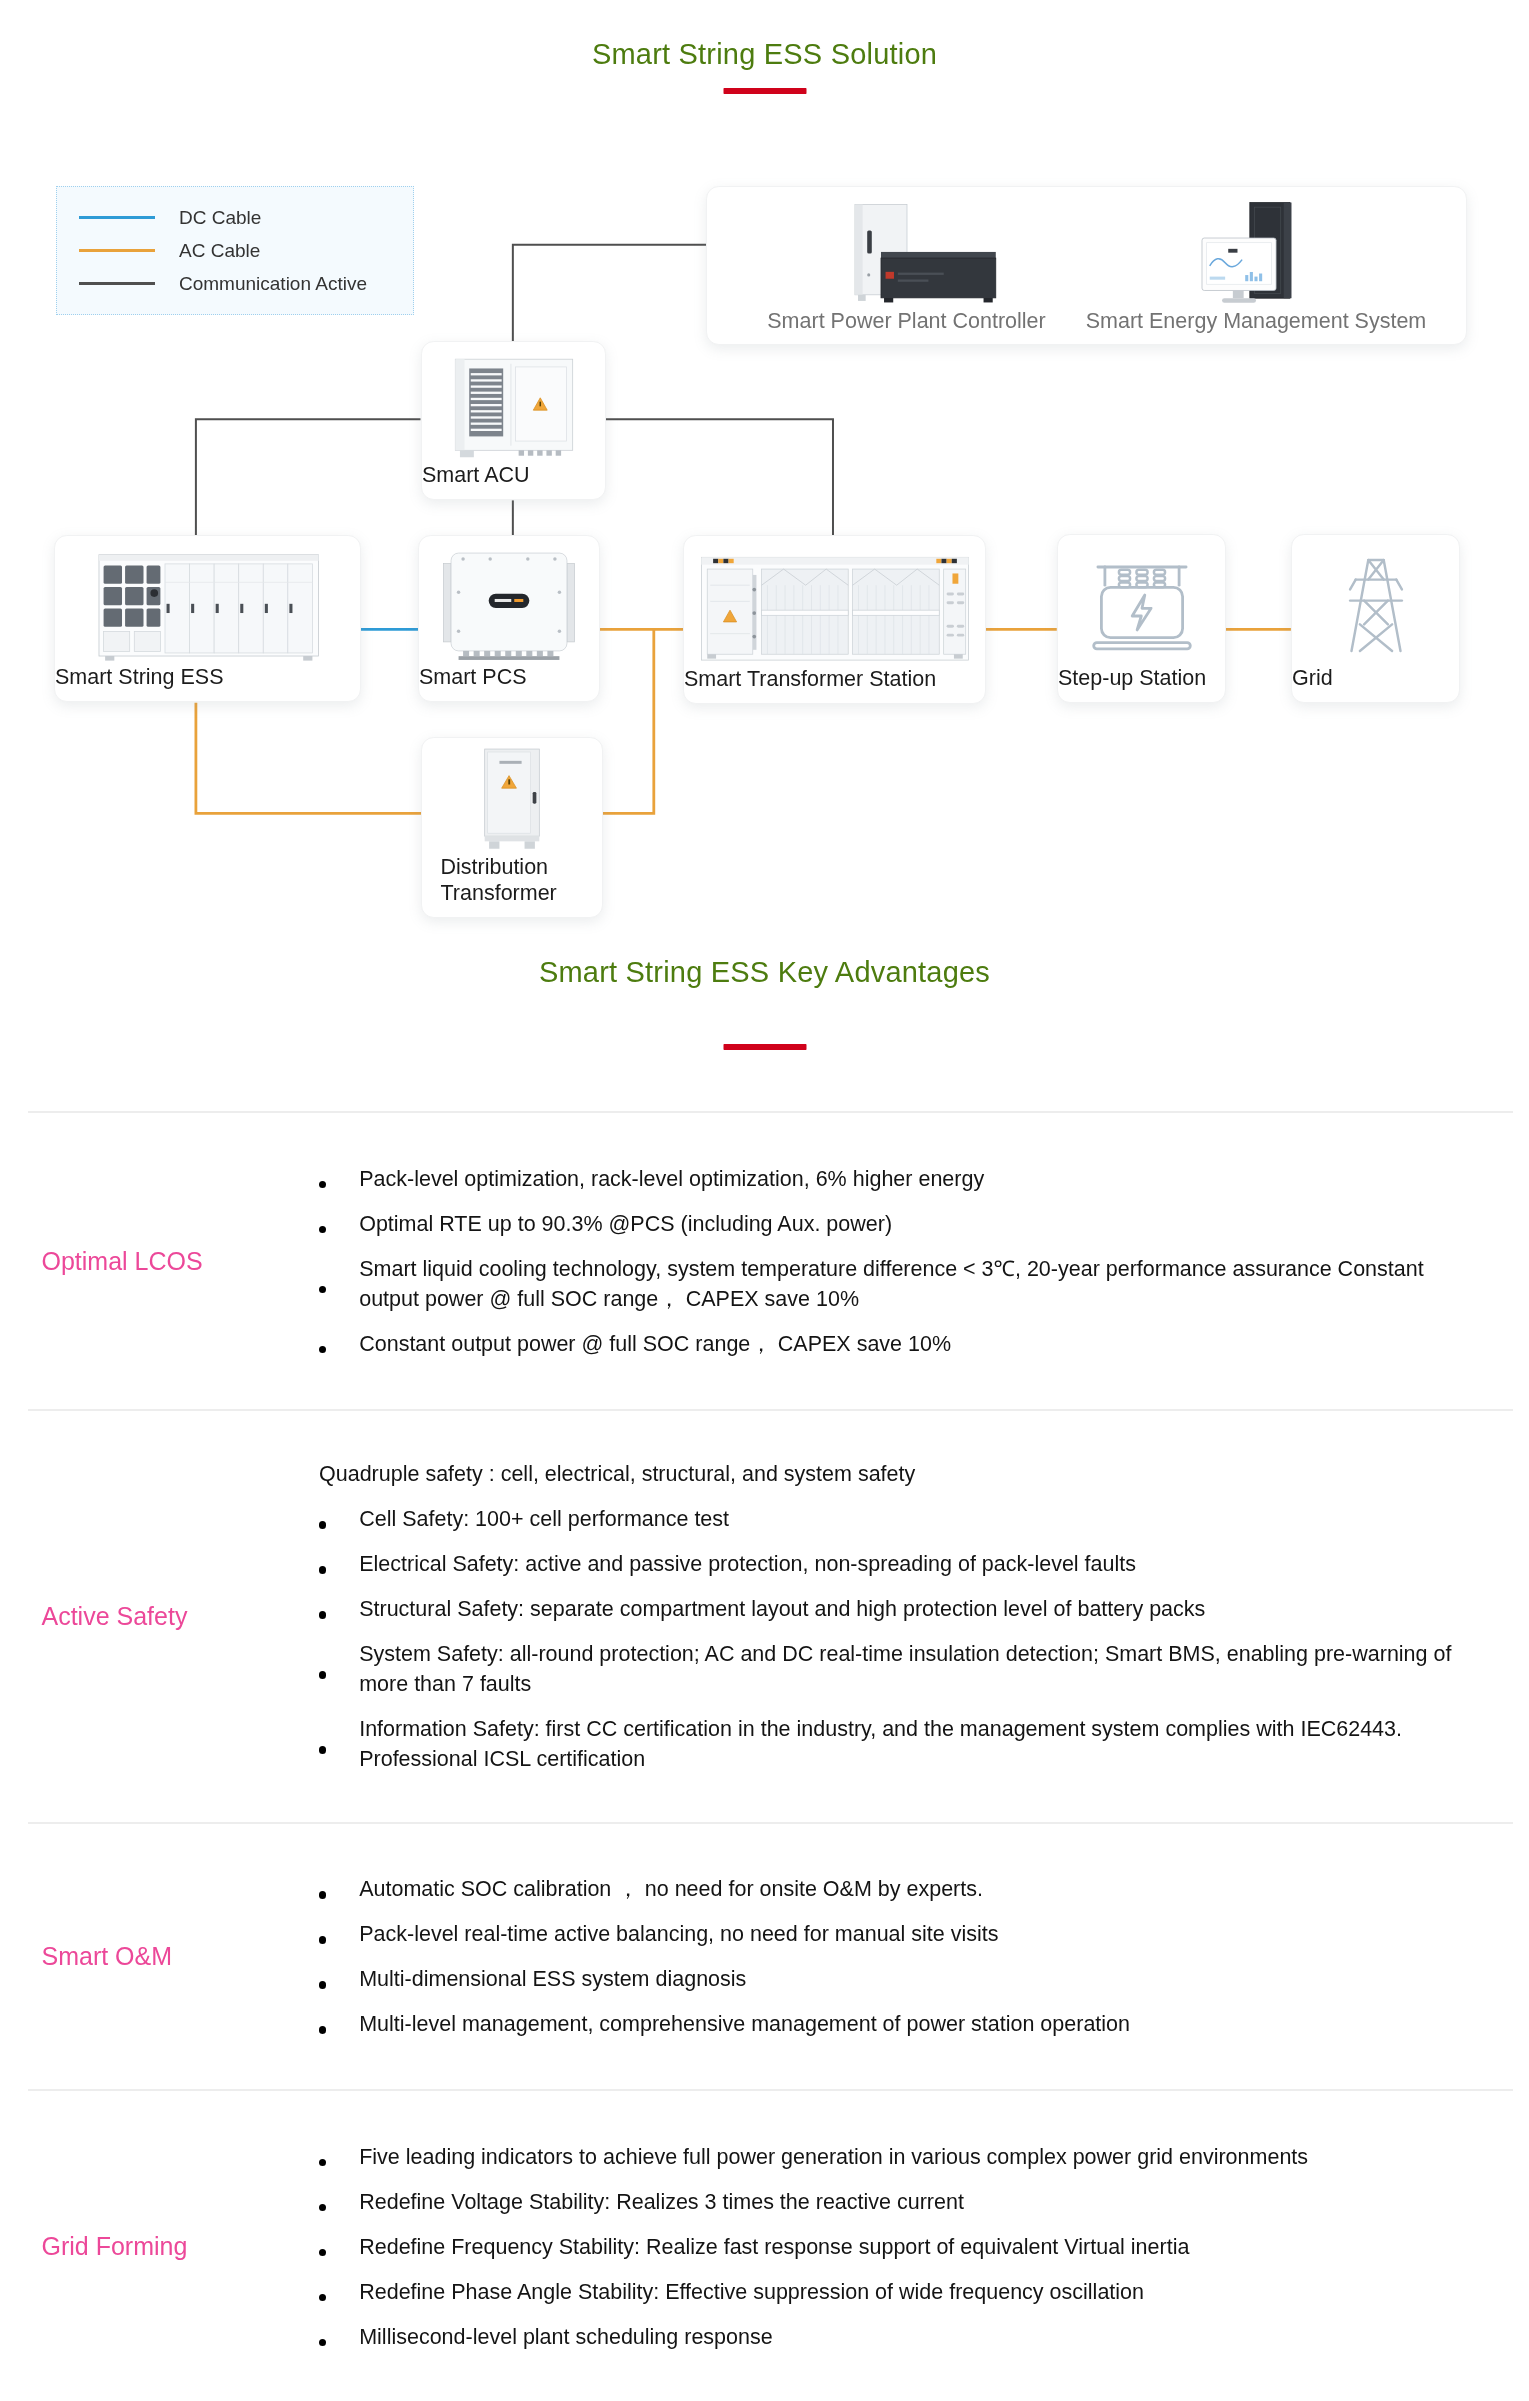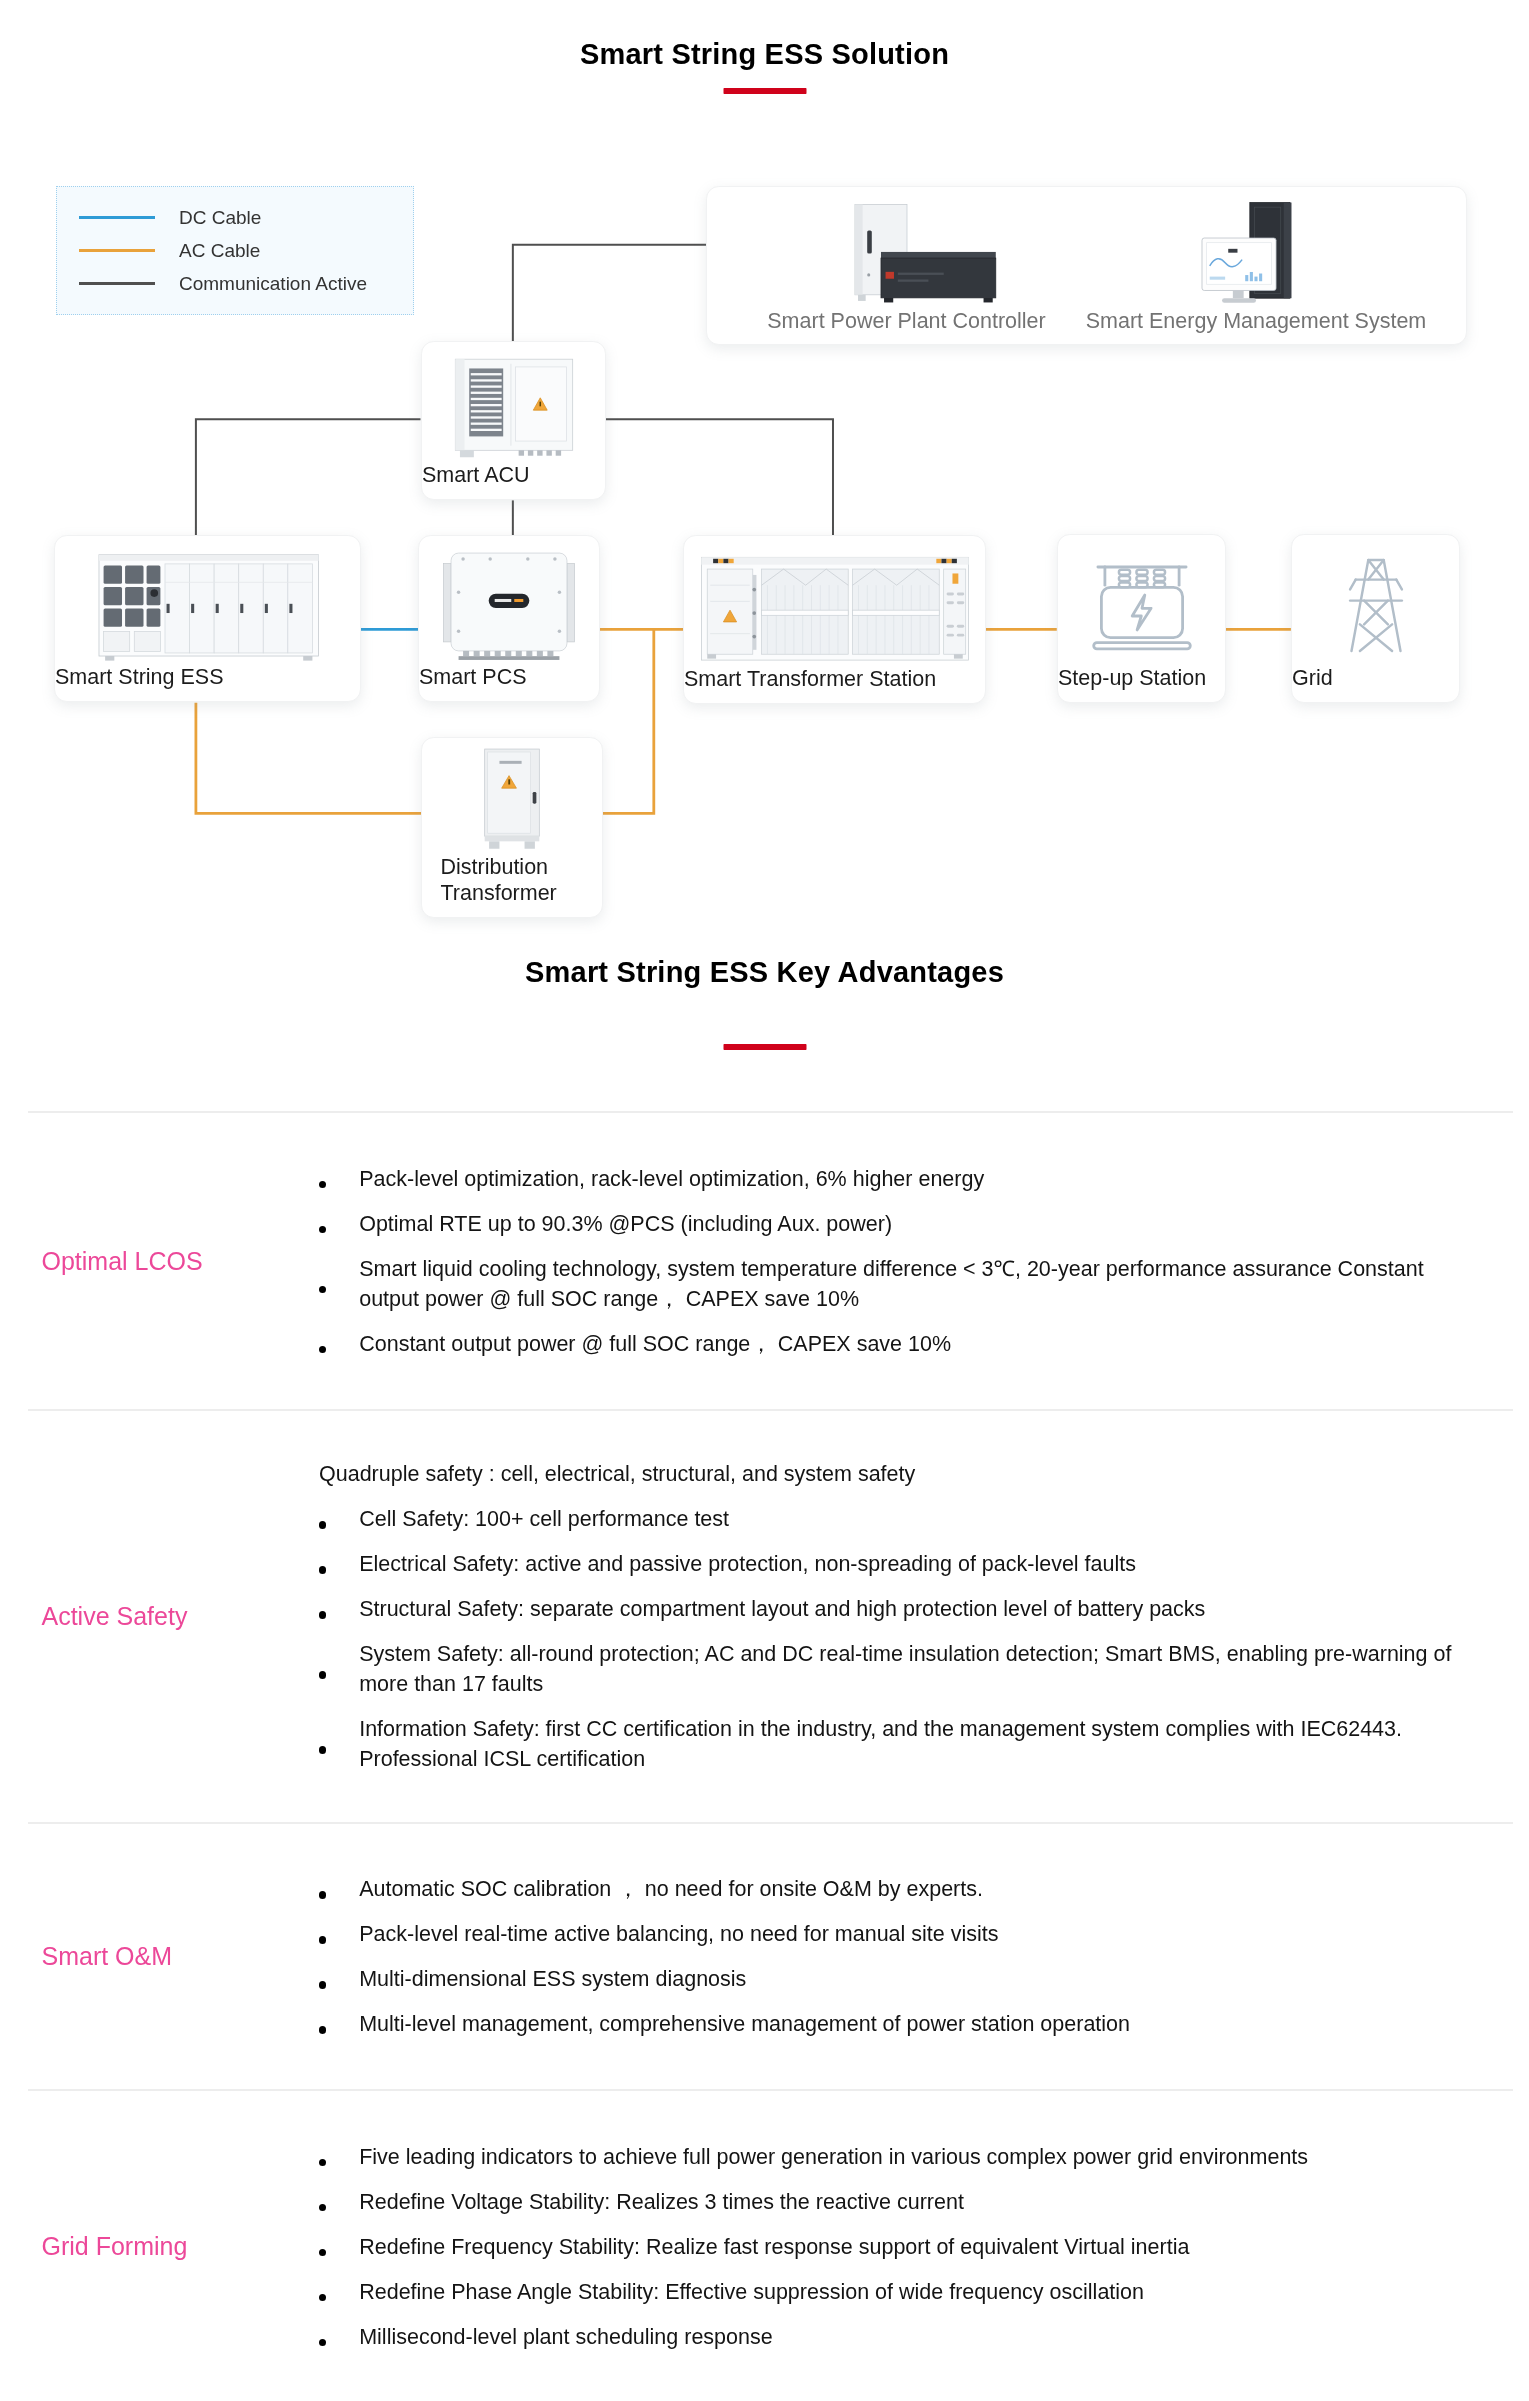--- a/index.html
+++ b/index.html
@@ -1,21 +1,21 @@
 <!DOCTYPE html>
 <html style="font-size:12.7px"><head>
 <meta charset="utf-8">
 <style>
   html,body{margin:0;padding:0;background:#fff;}
   .page{position:relative;width:1529px;height:2401px;background:#fff;
         font-family:"Liberation Sans",sans-serif;color:#141414;overflow:hidden;}
 
   
   .big-title{position:absolute;left:0;width:1529px;text-align:center;
-             font-size:29px;font-weight:700;color:#000000;letter-spacing:0.2px;}
+             font-size:29px;font-weight:400;color:#4d7c0f;letter-spacing:0.2px;}
   .red-underline{position:absolute;left:50%;transform:translateX(-50%);
                  width:83px;height:6.4px;border-radius:0.8px;}
 
   
   .legend{position:absolute;left:56px;top:186px;width:358px;height:129px;
           background:#f4fafe;border:0.8px dotted #9fd0ee;box-sizing:border-box;
           display:flex;flex-direction:column;justify-content:center;gap:12px;padding:8px 0;}
   .legend-row{display:flex;align-items:center;height:21px;}
   .legend-swatch{width:76px;height:3.2px;margin-left:22px;flex:0 0 auto;}
   .legend-label{margin-left:24px;font-size:19px;color:#333;}
@@ -406,21 +406,21 @@
           <div class="adv-item">
             <span class="adv-dot"></span>
             <span class="adv-text">Electrical Safety: active and passive protection, non-spreading of pack-level faults</span>
           </div>
           <div class="adv-item">
             <span class="adv-dot"></span>
             <span class="adv-text">Structural Safety: separate compartment layout and high protection level of battery packs</span>
           </div>
           <div class="adv-item">
             <span class="adv-dot"></span>
-            <span class="adv-text">System Safety: all-round protection; AC and DC real-time insulation detection; Smart BMS, enabling pre-warning of more than 17 faults</span>
+            <span class="adv-text">System Safety: all-round protection; AC and DC real-time insulation detection; Smart BMS, enabling pre-warning of more than 7 faults</span>
           </div>
           <div class="adv-item">
             <span class="adv-dot"></span>
             <span class="adv-text">Information Safety: first CC certification in the industry, and the management system complies with IEC62443. Professional ICSL certification</span>
           </div>
         </div>
       </section>
       <section class="adv-row" style="height: 267px;">
         <div class="adv-label">Smart O&amp;M</div>
         <div class="adv-content">

